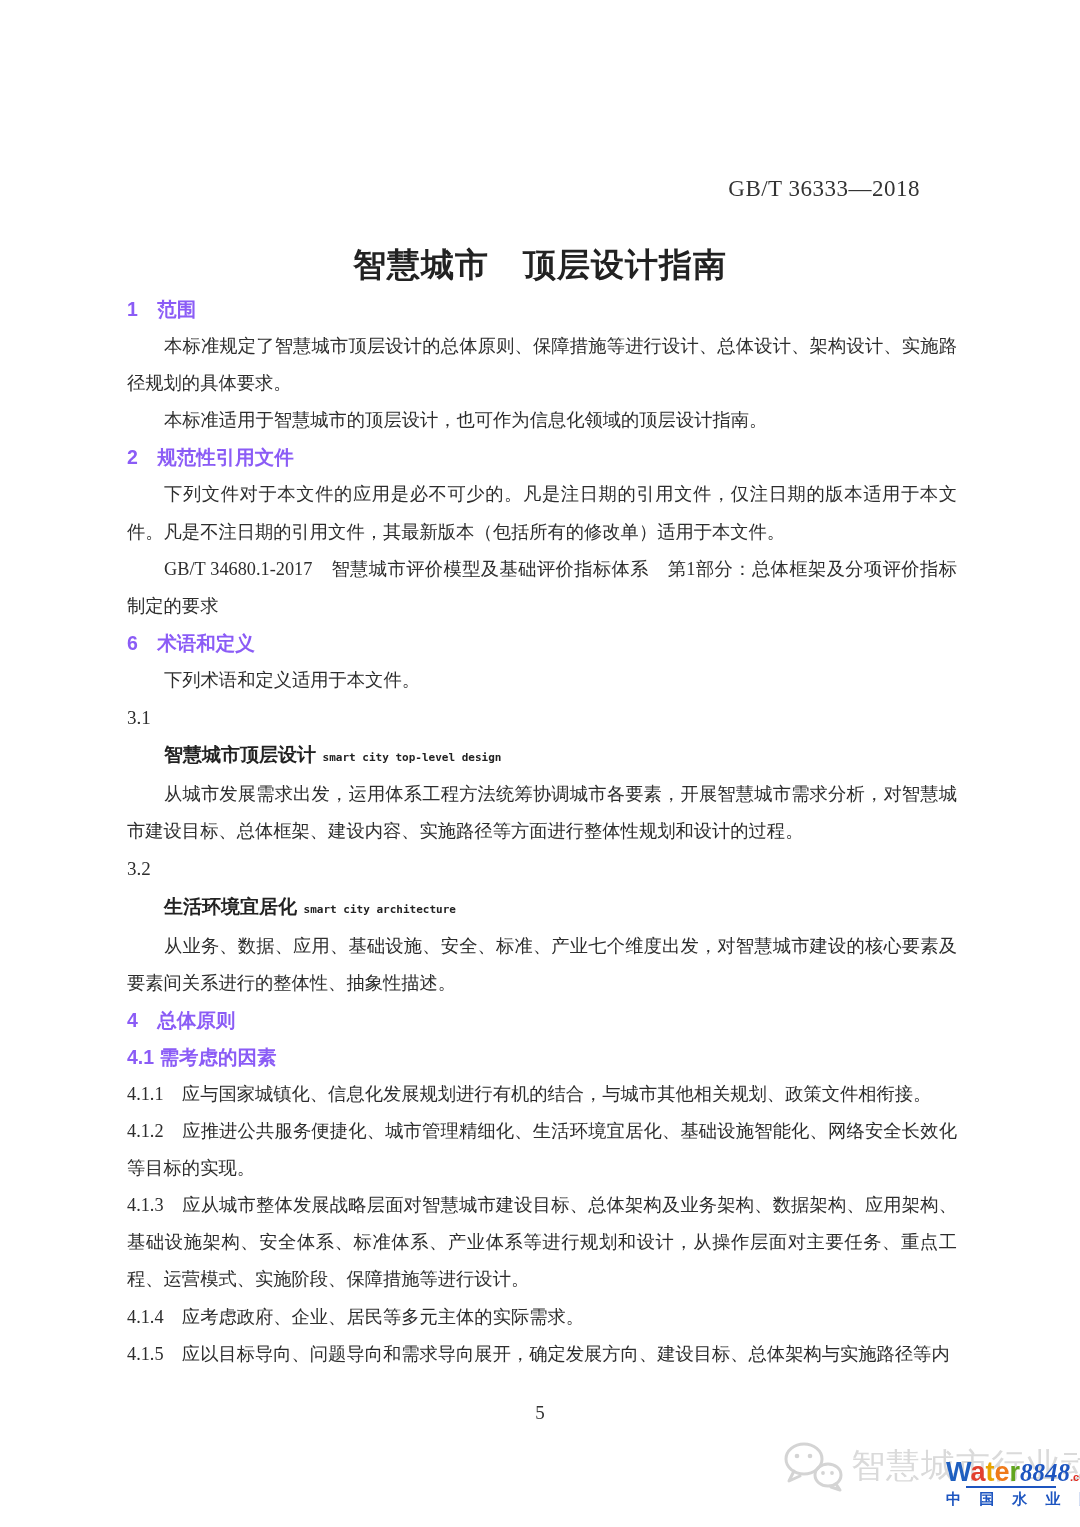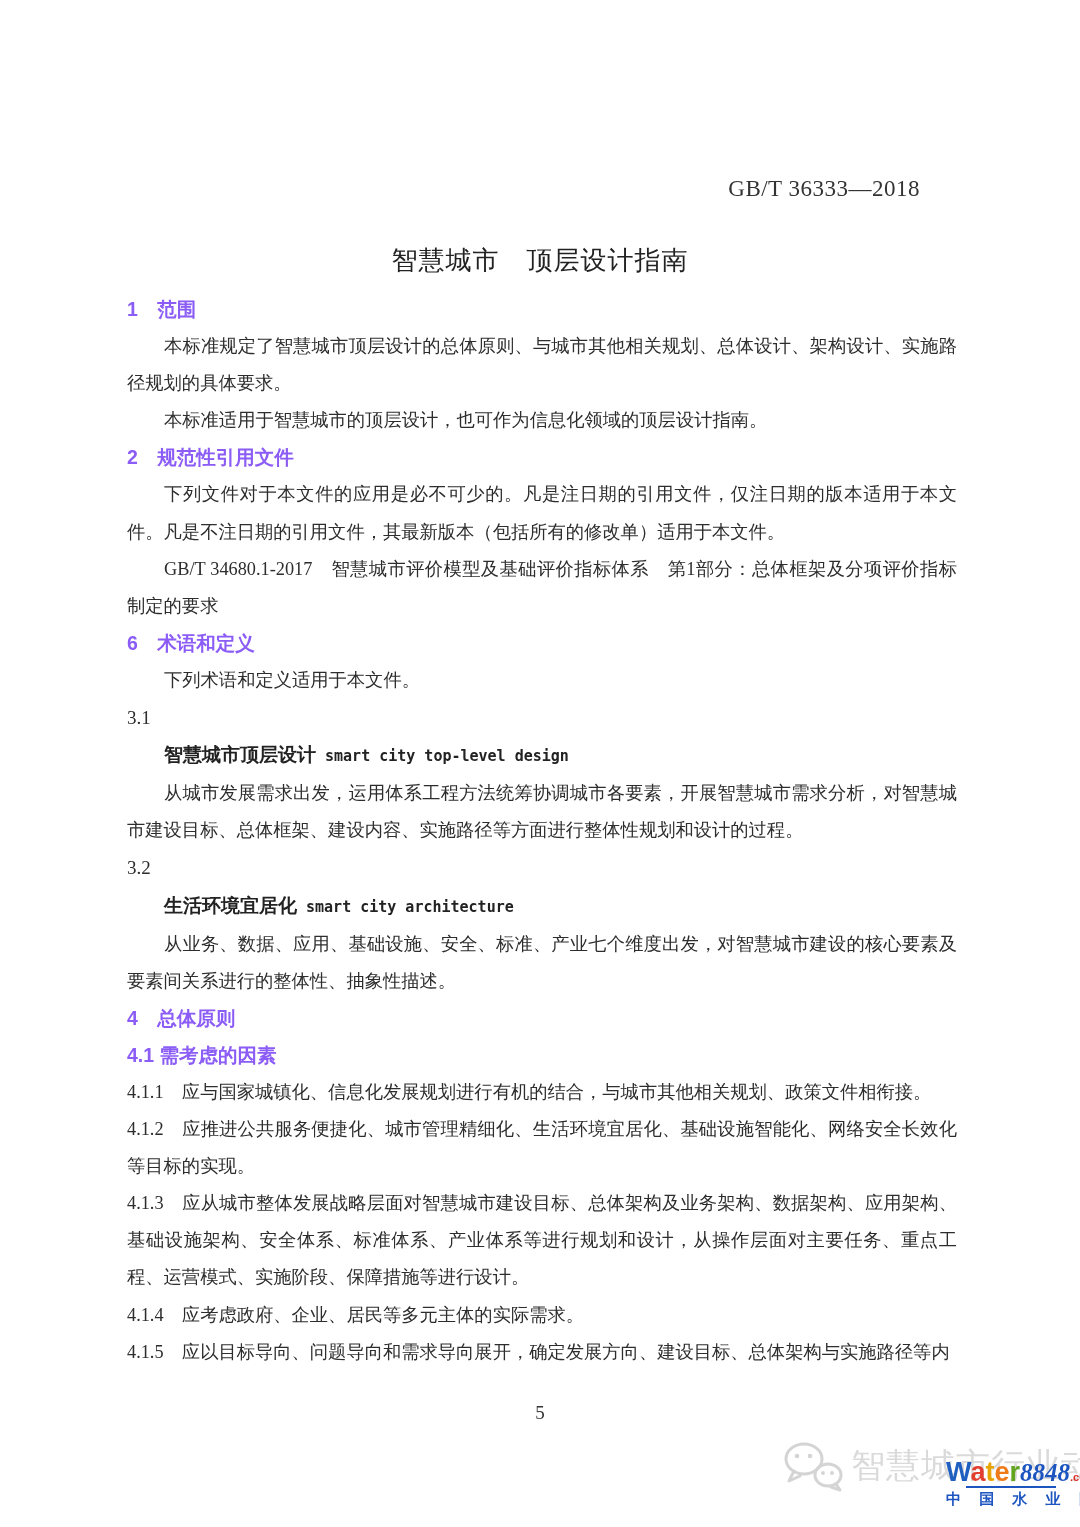--- a/index.html
+++ b/index.html
@@ -1,28 +1,28 @@
 <!DOCTYPE html>
 <html><head>
 <meta charset="utf-8">
 <style>
   html,body{margin:0;padding:0;background:#ffffff;}
   .page{position:relative;width:1080px;height:1527px;background:#ffffff;overflow:hidden;
         color:#2d2d2d;font-family:"Liberation Serif","DejaVu Serif",serif;}
   .std-code{position:absolute;top:176px;right:160px;font-size:23px;letter-spacing:.5px;color:#333;}
   .doc-title{position:absolute;top:243px;left:0;width:100%;text-align:center;
-             font-size:26px;font-weight:400;letter-spacing:1px;color:#222;
+             font-size:33px;font-weight:700;letter-spacing:1px;color:#222;
              font-family:"Liberation Sans","DejaVu Sans",sans-serif;}
   .content{position:absolute;left:127px;top:291px;width:830px;}
   .ln{margin:0;font-size:18.3px;line-height:37.1px;text-align:justify;color:#2d2d2d;}
   .t-h1,.t-h2{font-family:"Liberation Sans","DejaVu Sans",sans-serif;font-weight:700;font-size:19.5px;color:#8b5cf6;}
   .t-p,.t-ref,.t-term{text-indent:37px;}
   .t-num{font-size:19px;}
   .t-term{font-weight:700;font-family:"Liberation Sans","DejaVu Sans",sans-serif;font-size:19px;color:#222;}
-  .term-en{font-family:"DejaVu Sans Mono","Liberation Mono",monospace;font-size:15px;margin-top:32px;}
+  .term-en{font-family:"DejaVu Sans Mono","Liberation Mono",monospace;font-size:11px;margin-top:32px;}
   .page-num{position:absolute;top:1402px;left:0;width:100%;text-align:center;font-size:19px;color:#333;}
   
   .wm-row{position:absolute;left:781px;top:1440px;display:flex;align-items:center;gap:6px;z-index:1;}
   .wm-text{font-family:"Liberation Sans","DejaVu Sans",sans-serif;font-size:34px;color:#dadada;
            letter-spacing:1px;text-shadow:0 1px 0 #ffffff;white-space:nowrap;}
   .logo{position:absolute;left:946px;top:1459px;z-index:2;width:134px;}
   .logo-top{position:relative;white-space:nowrap;line-height:1;}
   .logo-word span{font-family:"Liberation Sans","DejaVu Sans",sans-serif;font-weight:800;font-size:27px;}
   .logo-num{font-family:"Liberation Serif","DejaVu Serif",serif;font-style:italic;font-weight:700;font-size:25px;}
   .logo-tld{font-family:"Liberation Sans","DejaVu Sans",sans-serif;font-weight:700;font-size:11px;}
@@ -34,21 +34,21 @@
 <body>
 
 <div class="page">
 
   <div class="std-code">GB/T 36333—2018</div>
 
   <div class="doc-title">智慧城市　顶层设计指南</div>
 
   <div class="content" id="doc-content">
       <div class="ln t-h1">1　范围</div>
-      <div class="ln t-p">本标准规定了智慧城市顶层设计的总体原则、与城市其他相关规划、总体设计、架构设计、实施路径规划的具体要求。</div>
+      <div class="ln t-p">本标准规定了智慧城市顶层设计的总体原则、保障措施等进行设计、总体设计、架构设计、实施路径规划的具体要求。</div>
       <div class="ln t-p">本标准适用于智慧城市的顶层设计，也可作为信息化领域的顶层设计指南。</div>
       <div class="ln t-h1">2　规范性引用文件</div>
       <div class="ln t-p">下列文件对于本文件的应用是必不可少的。凡是注日期的引用文件，仅注日期的版本适用于本文件。凡是不注日期的引用文件，其最新版本（包括所有的修改单）适用于本文件。</div>
       <div class="ln t-ref">GB/T 34680.1-2017　智慧城市评价模型及基础评价指标体系　第1部分：总体框架及分项评价指标制定的要求</div>
       <div class="ln t-h1">6　术语和定义</div>
       <div class="ln t-p">下列术语和定义适用于本文件。</div>
       <div class="ln t-num">3.1</div>
       <div class="ln t-term"><span>智慧城市顶层设计</span><span class="term-en">&nbsp;smart city top-level design</span></div>
       <div class="ln t-p">从城市发展需求出发，运用体系工程方法统筹协调城市各要素，开展智慧城市需求分析，对智慧城市建设目标、总体框架、建设内容、实施路径等方面进行整体性规划和设计的过程。</div>
       <div class="ln t-num">3.2</div>

